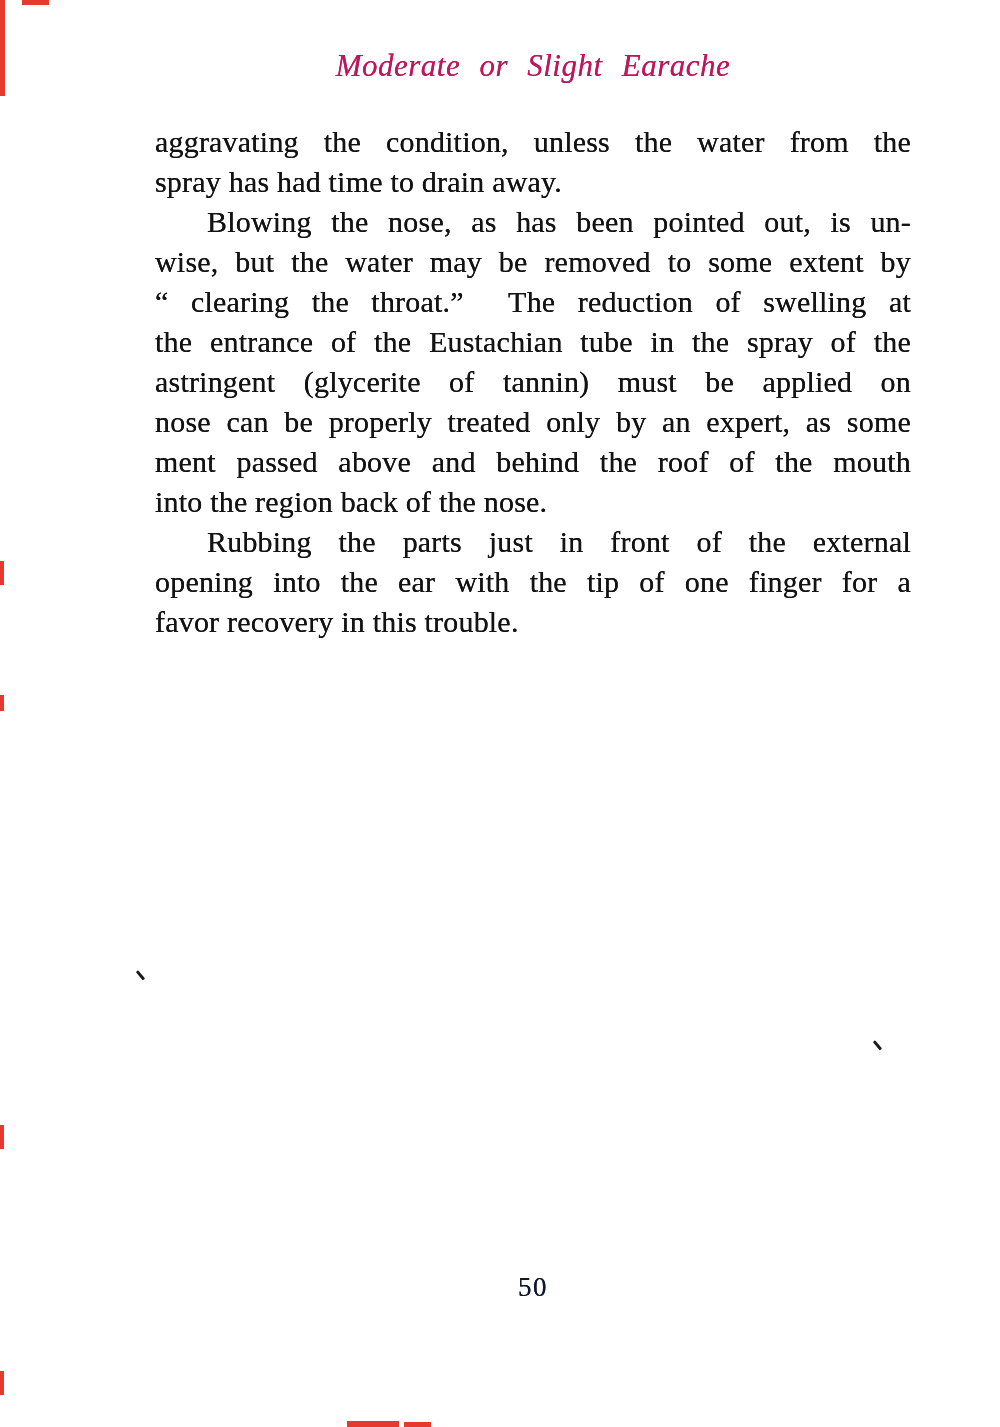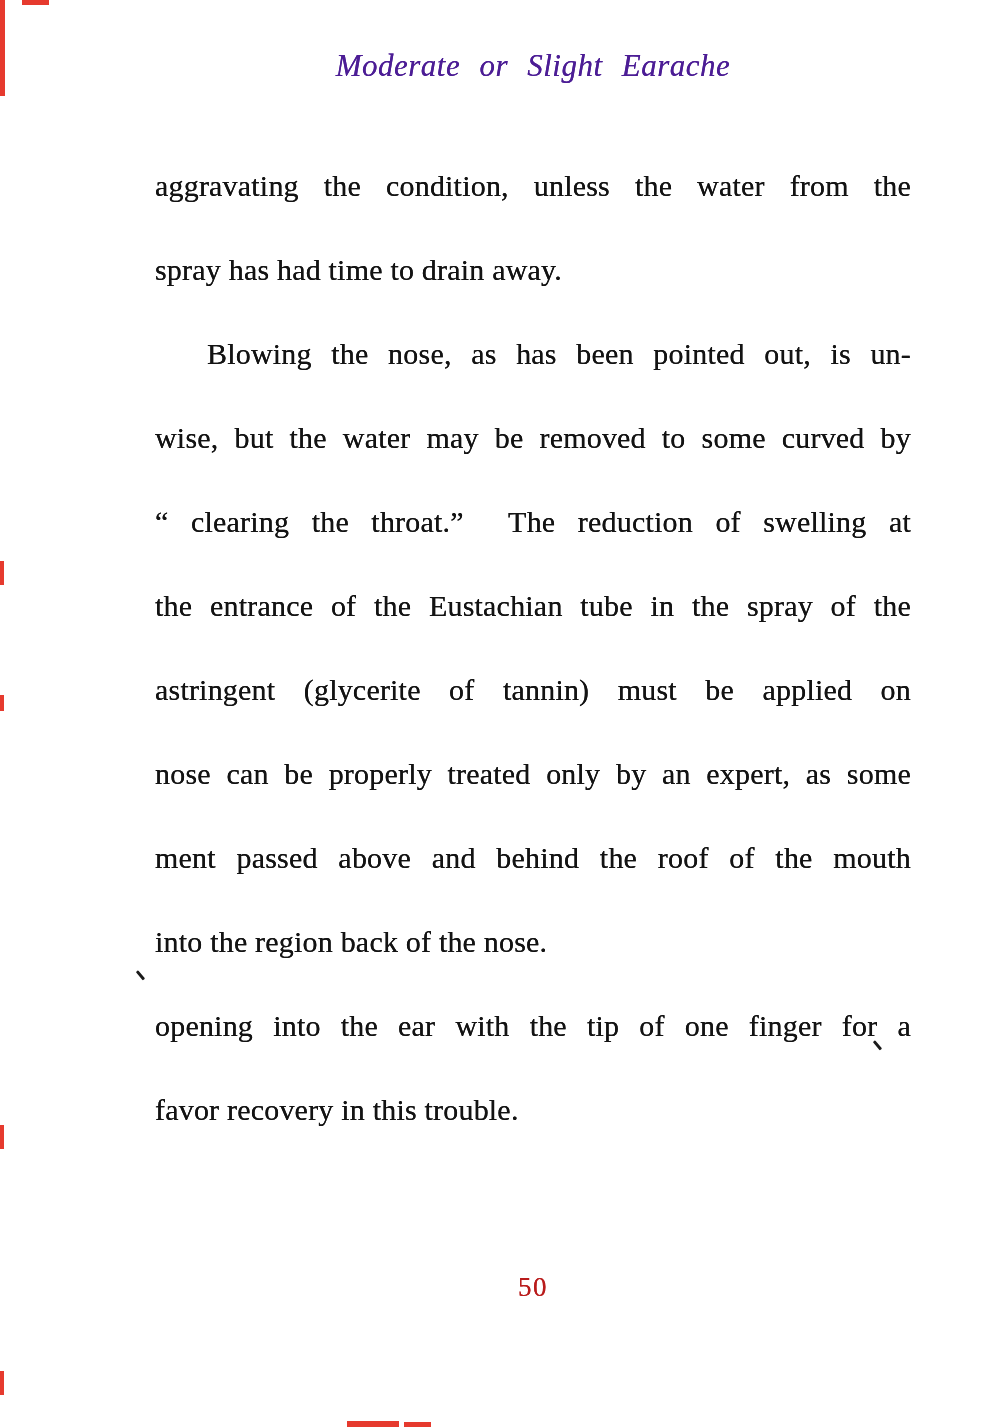--- a/index.html
+++ b/index.html
@@ -19,56 +19,55 @@
   .running-head {
     position: absolute;
     left: 155px;
     top: 48px;
     width: 756px;
     text-align: center;
     font-style: italic;
     font-size: 31px;
     letter-spacing: 0.5px;
     word-spacing: 11px;
-    color: #4c1d95;
+    color: #be185d;
     text-shadow: 0 0 0.5px currentColor;
   }
   .body-block {
     position: absolute;
     left: 155px;
     top: 122px;
     width: 756px;
   }
   .line {
     font-size: 30px;
     line-height: 40px;
     height: 40px;
     letter-spacing: 0.2px;
     white-space: normal;
     text-align: justify;
     text-align-last: justify;
     text-shadow: 0 0 0.5px currentColor;
-    margin-top: 44px;
   }
   .line.end {
     text-align: left;
     text-align-last: left;
   }
   .line.indent {
     text-indent: 52px;
   }
   .folio {
     position: absolute;
     left: 155px;
     top: 1272px;
     width: 756px;
     text-align: center;
     font-size: 27px;
     letter-spacing: 1.5px;
-    color: #b91c1c;
+    color: #0f172a;
     text-shadow: 0 0 0.5px currentColor;
   }
   .scan-mark {
     position: absolute;
     background: var(--mark-color, #e63a2e);
   }
   .mark-1 { left: 0; top: 0; width: 5px; height: 96px; }
   .mark-2 { left: 22px; top: 0; width: 27px; height: 5px; }
   .mark-3 { left: 0; top: 561px; width: 4px; height: 24px; }
   .mark-4 { left: 0; top: 695px; width: 4px; height: 16px; }
@@ -91,27 +90,28 @@
 <body>
 
 <div class="page">
 
   <div class="running-head">Moderate or Slight Earache</div>
 
   <div class="body-block">
     <div class="line">aggravating the condition, unless the water from the</div>
     <div class="line end">spray has had time to drain away.</div>
     <div class="line indent">Blowing the nose, as has been pointed out, is un-</div>
-    <div class="line">wise, but the water may be removed to some curved by</div>
+    <div class="line">wise, but the water may be removed to some extent by</div>
     <div class="line">“&nbsp;clearing the throat.”&nbsp; The reduction of swelling at</div>
     <div class="line">the entrance of the Eustachian tube in the spray of the</div>
     <div class="line">astringent (glycerite of tannin) must be applied on</div>
     <div class="line">nose can be properly treated only by an expert, as some</div>
     <div class="line">ment passed above and behind the roof of the mouth</div>
     <div class="line end">into the region back of the nose.</div>
+    <div class="line indent">Rubbing the parts just in front of the external</div>
     <div class="line">opening into the ear with the tip of one finger for a</div>
     <div class="line end">favor recovery in this trouble.</div>
   </div>
 
   <div class="folio">50</div>
 
   <div class="scan-mark mark-1"></div>
   <div class="scan-mark mark-2"></div>
   <div class="scan-mark mark-3"></div>
   <div class="scan-mark mark-4"></div>

